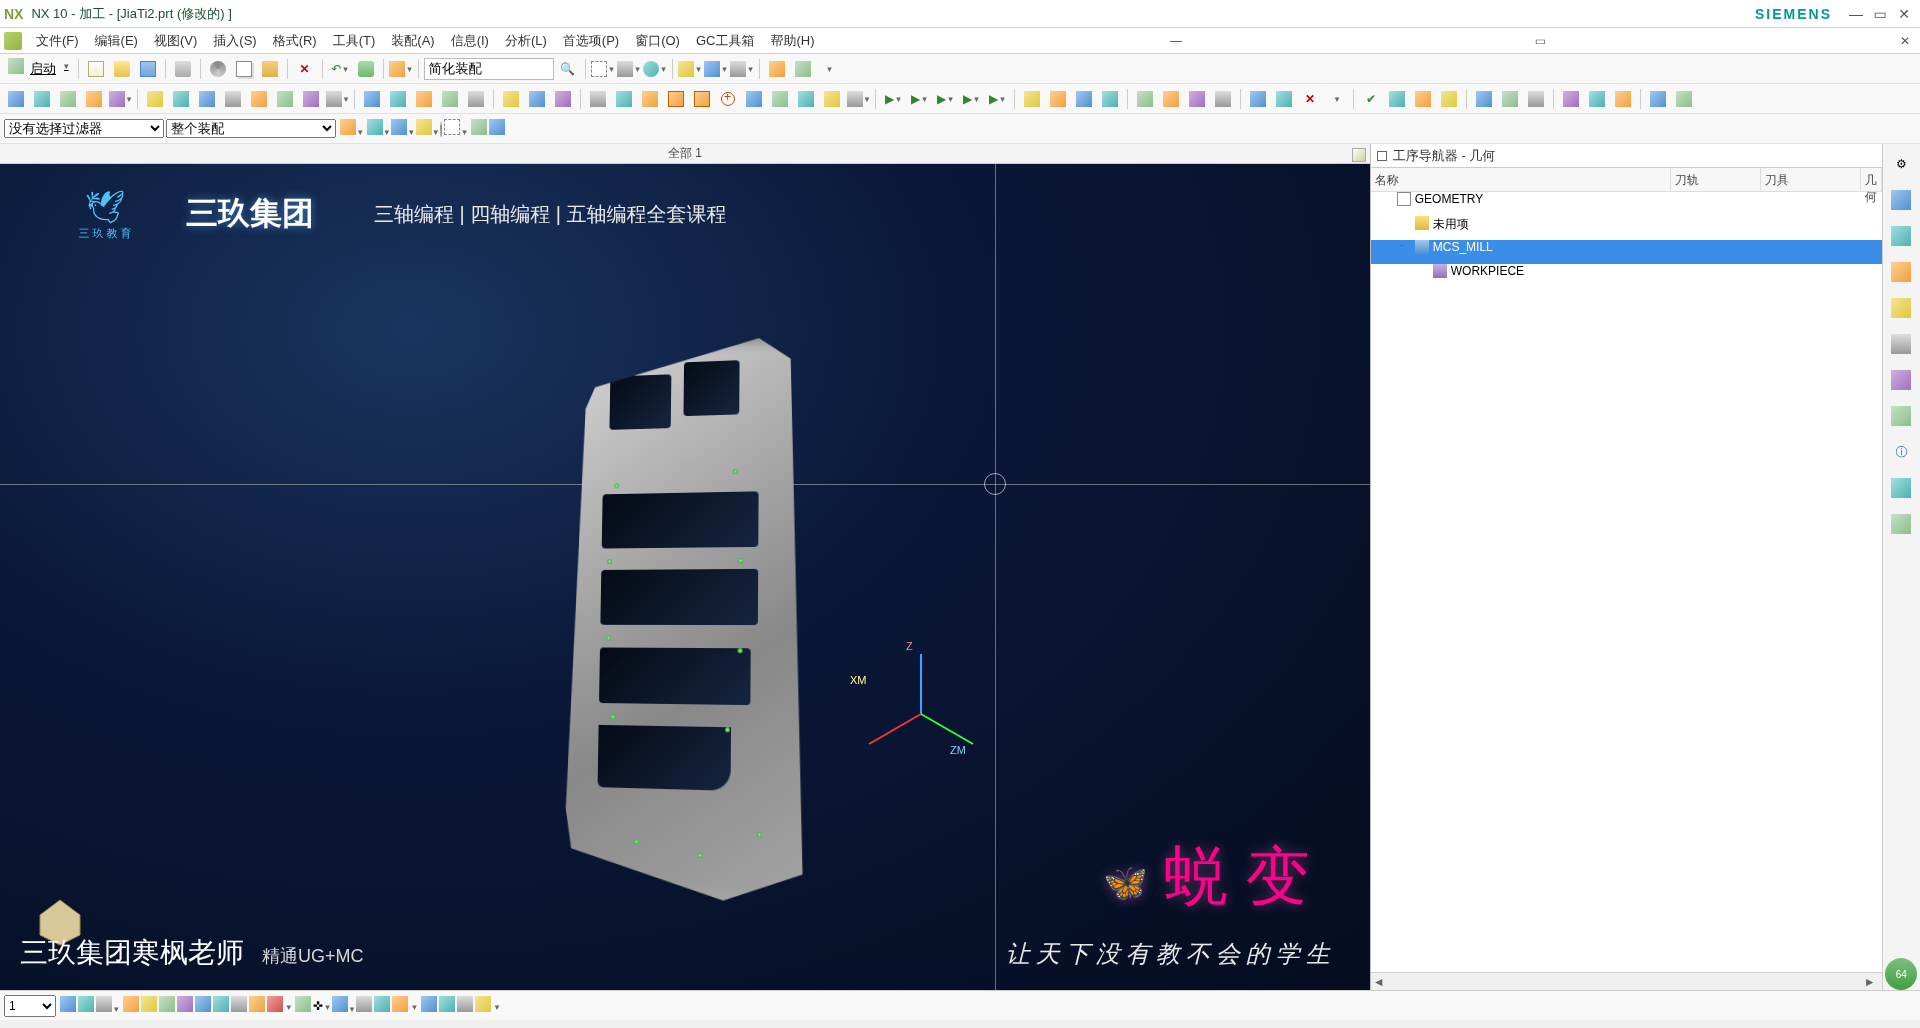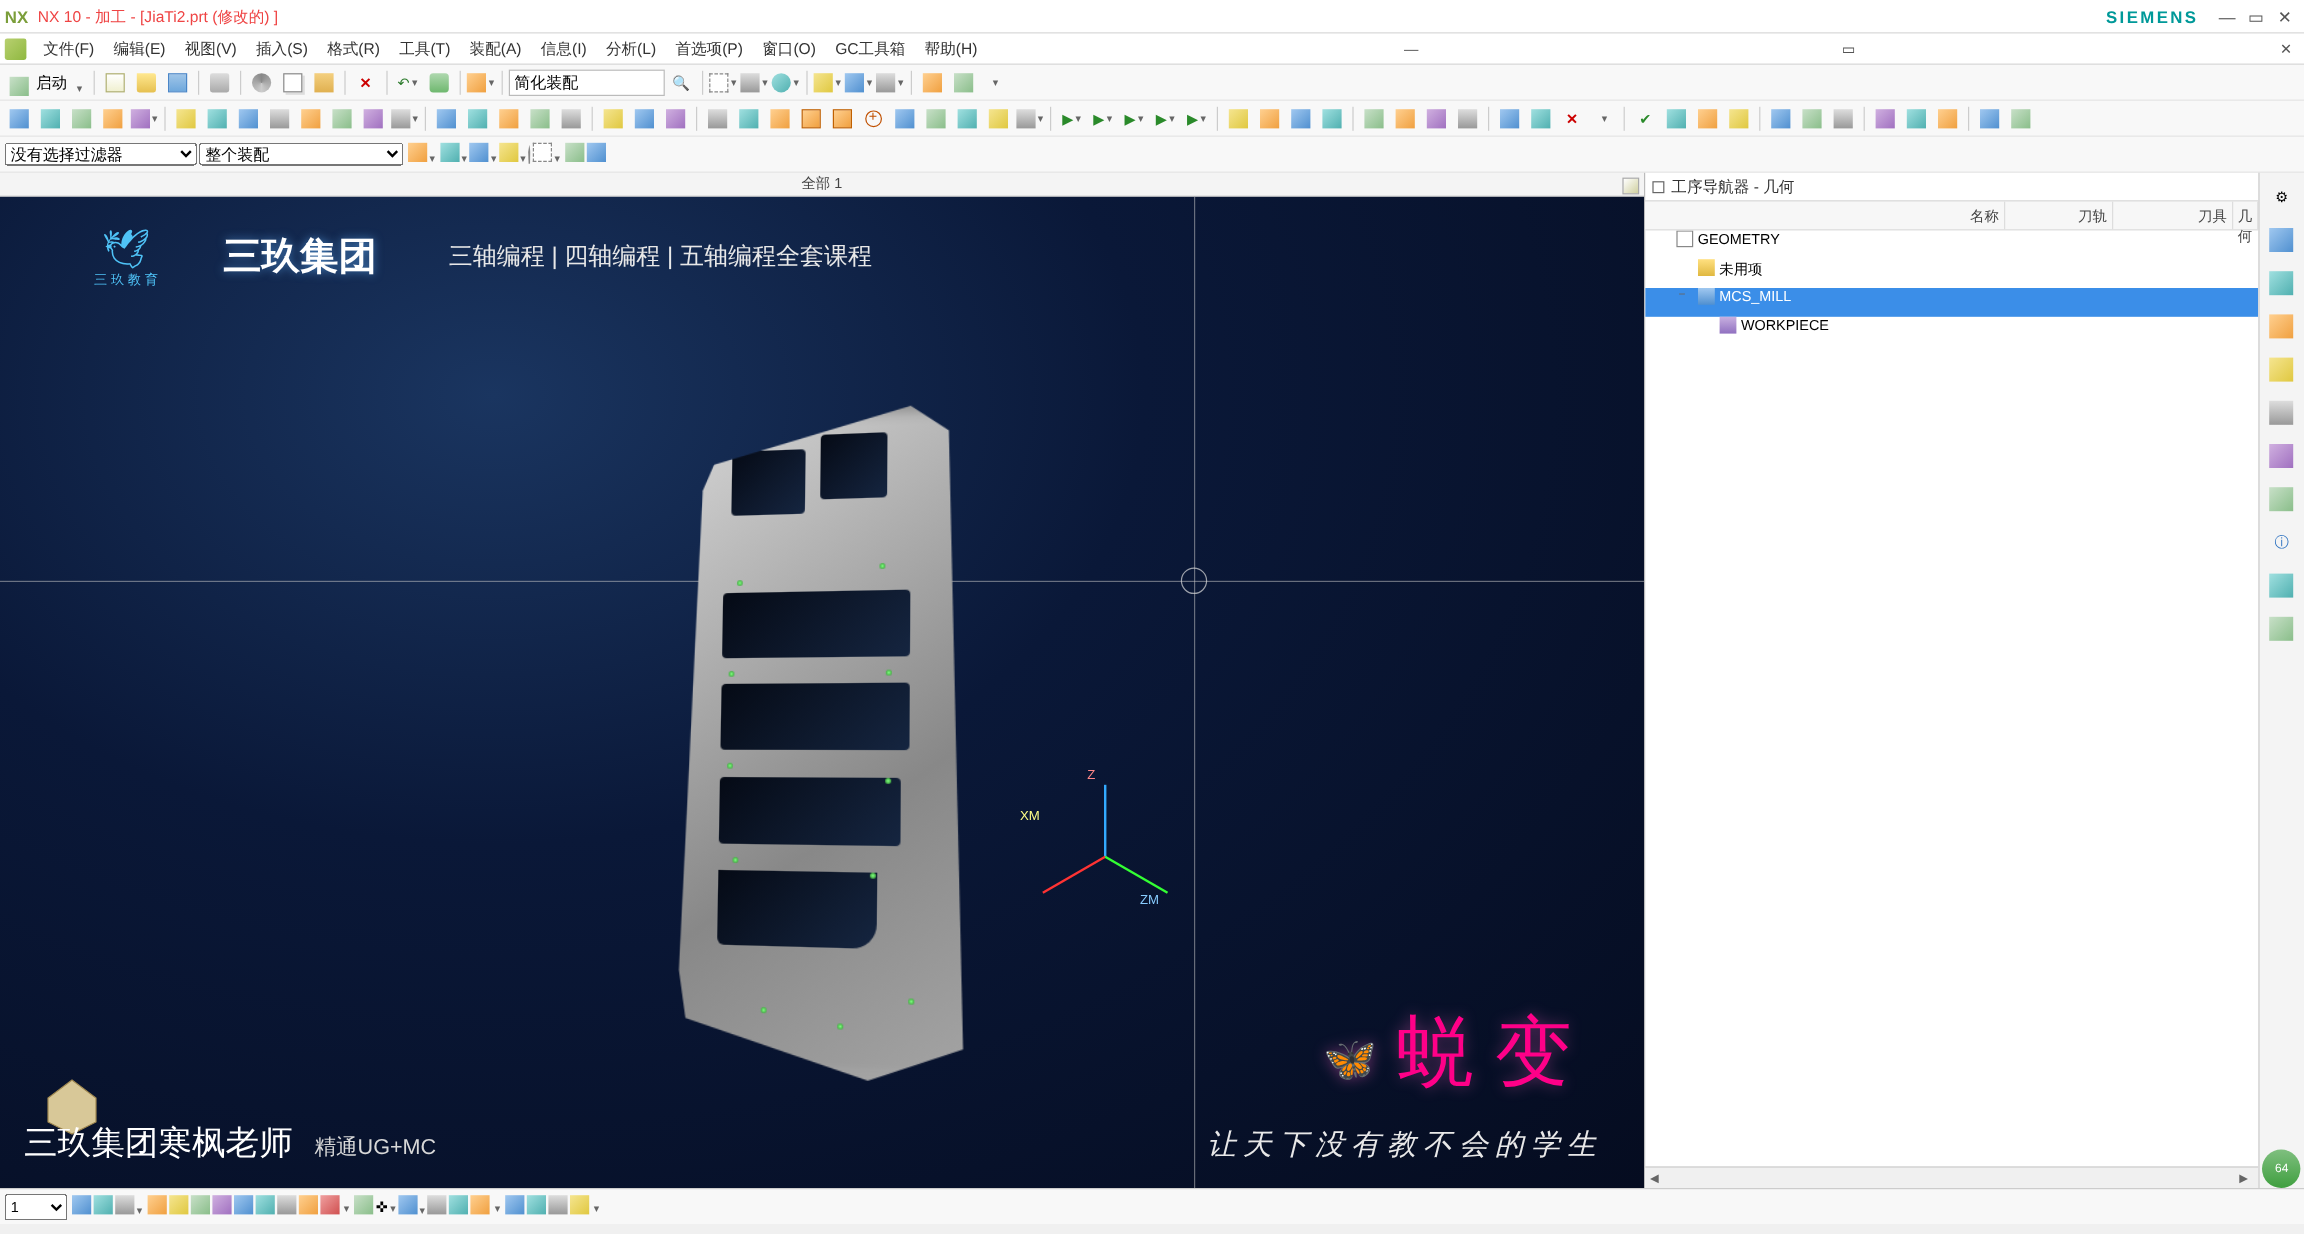--- a/index.html
+++ b/index.html
@@ -1,36 +1,36 @@
 <!DOCTYPE html>
 <html><head>
 <meta charset="utf-8">
 <style>
 * { margin: 0; padding: 0; box-sizing: border-box; font-family: "Microsoft YaHei", Arial, sans-serif; }
 body { width: 1920px; height: 1028px; background: #f0f0f0; overflow: hidden; font-size: 12px; }
 
 
 .titlebar { height: 28px; background: #fff; display: flex; align-items: center; padding: 0 4px; border-bottom: 1px solid #d0d0d0; }
 .titlebar .nx-logo { color: #7b9e3a; font-weight: bold; font-size: 14px; margin-right: 8px; }
-.titlebar .title { color: #ef4444; flex: 0 0 auto; font-size: 13px; }
+.titlebar .title { color: #14532d; flex: 0 0 auto; font-size: 13px; }
 .titlebar .spacer { flex: 1; }
 .titlebar .siemens { color: #009999; font-weight: bold; letter-spacing: 2px; margin-right: 12px; font-size: 14px; }
 .titlebar .win-btn { width: 24px; height: 20px; display: inline-flex; align-items: center; justify-content: center; color: #555; cursor: pointer; font-size: 14px; }
 
 
 .menubar { height: 26px; background: #fff; display: flex; align-items: center; padding: 0 4px; border-bottom: 1px solid #d0d0d0; }
 .menubar .app-icon { width: 18px; height: 18px; background: linear-gradient(135deg,#b8d070,#8fb840); border-radius: 2px; margin-right: 6px; }
 .menubar .menu-item { padding: 3px 8px; color: #333; cursor: pointer; font-size: 13px; }
 .menubar .doc-btn { margin-left: auto; width: 22px; height: 18px; display: inline-flex; align-items: center; justify-content: center; color: #555; cursor: pointer; }
 
 
 .toolbar { height: 30px; background: #f8f8f8; display: flex; align-items: center; padding: 0 4px; border-bottom: 1px solid #e0e0e0; gap: 2px; }
 .toolbar .tb-btn { width: 24px; height: 24px; display: inline-flex; align-items: center; justify-content: center; cursor: pointer; border-radius: 2px; }
 .toolbar .tb-sep { width: 1px; height: 20px; background: #ccc; margin: 0 3px; }
-.toolbar .tb-drop { display: inline-flex; align-items: flex-end; padding: 2px 4px; cursor: pointer; }
+.toolbar .tb-drop { display: inline-flex; align-items: flex-start; padding: 2px 4px; cursor: pointer; text-decoration: underline; }
 .toolbar .tb-label { padding: 2px 6px; font-size: 13px; }
 
 
 .ico { width: 16px; height: 16px; display: inline-block; }
 .ico-doc { background: linear-gradient(#fff,#f0f0d0); border: 1px solid #b0b070; }
 .ico-folder { background: linear-gradient(#ffe890,#e6c050); border-radius: 0 2px 2px 2px; }
 .ico-save { background: linear-gradient(#9fc5e8,#6fa8dc); border: 1px solid #4a86c8; }
 .ico-print { background: linear-gradient(#ddd,#aaa); border-radius: 2px; }
 .ico-cut { background: conic-gradient(#888,#ccc,#888); border-radius: 50%; }
 .ico-copy { background: #fff; border: 1px solid #888; box-shadow: 2px 2px 0 #ddd; }
@@ -103,21 +103,21 @@
 .banner-bot-left .sub { font-size: 18px; color: #d8d8d8; }
 .banner-bot-right { position: absolute; right: 40px; bottom: 20px; color: #e8e8e8; font-size: 24px; font-style: italic; font-family: KaiTi, serif; }
 .butterfly { position: absolute; right: 60px; bottom: 70px; font-size: 64px; color: #f08; font-family: KaiTi, serif; filter: drop-shadow(0 0 6px rgba(255,100,200,.4)); }
 .butterfly-ico { font-size: 36px; vertical-align: middle; }
 
 
 .nav-panel { width: 538px; display: flex; flex-direction: column; border-left: 1px solid #bbb; background: #fff; }
 .nav-title { height: 24px; display: flex; align-items: center; padding: 0 6px; border-bottom: 1px solid #ccc; gap: 6px; font-size: 13px; color: #333; }
 .nav-title .sq { width:10px; height:10px; border:1px solid #666; }
 .nav-header { height: 24px; display: flex; border-bottom: 1px solid #ddd; background: #f7f7f7; font-size: 12px; color: #444; }
-.nav-header .col { padding: 4px 4px; border-right: 1px solid #ddd; text-align: right; }
+.nav-header .col { padding: 4px 4px; border-right: 1px solid #ddd; }
 .col-name { width: 300px; }
 .col-path { width: 90px; }
 .col-tool { width: 100px; }
 .col-geo { flex: 1; }
 .nav-tree { flex: 1; overflow: auto; font-size: 12px; }
 .tree-row { height: 24px; display: flex; padding-left: 6px; gap: 4px; cursor: pointer; }
 .tree-row.sel { background: #3b8ee8; color: #fff; }
 .tree-indent { display: inline-block; }
 .tree-toggle { width: 12px; color: #666; cursor: pointer; font-size: 10px; }
 .tree-ico { width: 14px; height: 14px; }

